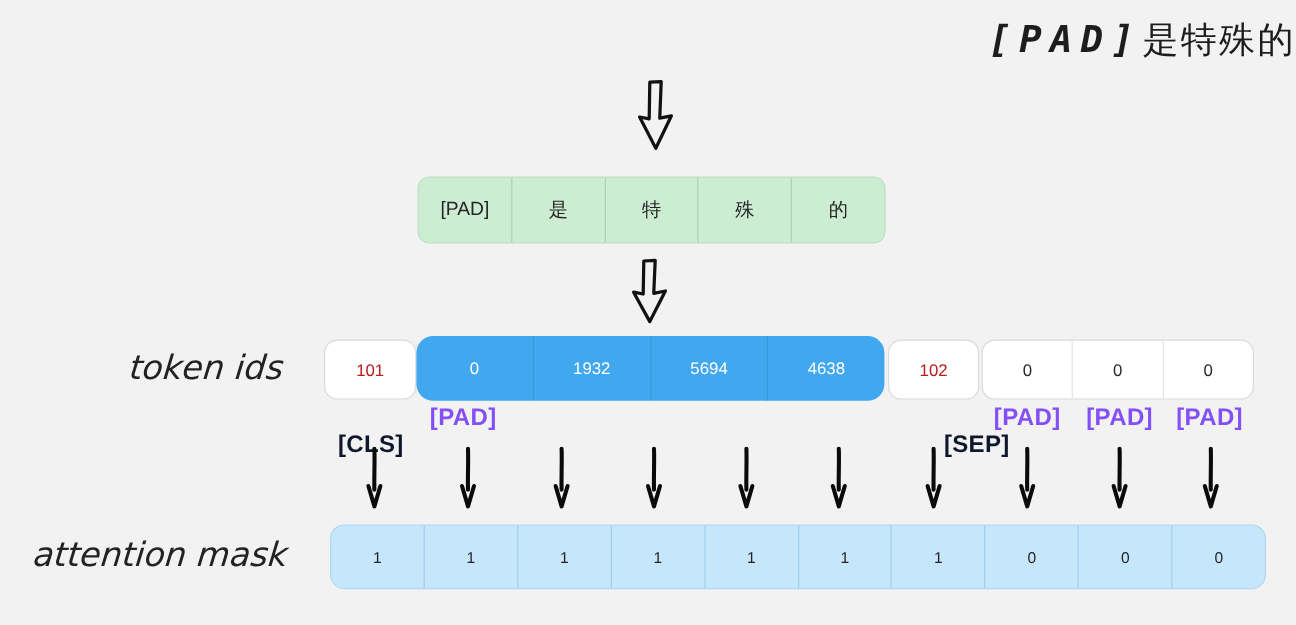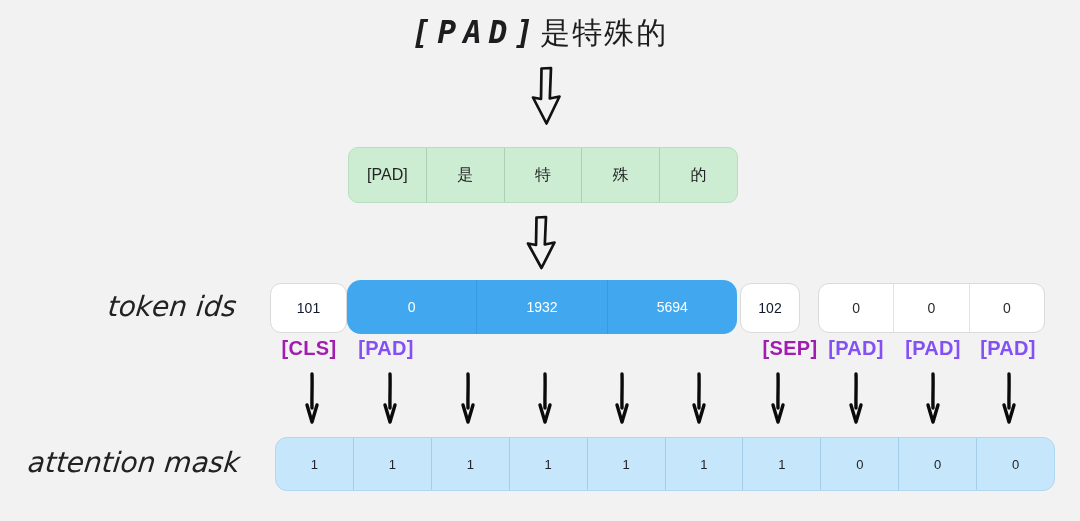--- a/index.html
+++ b/index.html
@@ -8,21 +8,21 @@
     font-family: "Liberation Sans", "DejaVu Sans", sans-serif;
     background: var(--bg, #f2f2f3);
     color: var(--ink, #1d1d1f);
     overflow: hidden;
   }
   .canvas { position: relative; width: 1080px; height: 521px; }
 
   
   .title {
     position: absolute; left: 0; right: 0; top: 13px;
-    text-align: center; white-space: nowrap;
+    text-align: right; white-space: nowrap;
   }
   .title .pad-part {
     font-family: "DejaVu Sans Mono", monospace;
     font-size: 31px; font-weight: 600; letter-spacing: 7px;
     font-style: italic;
   }
   .title .cjk-part { font-size: 30px; font-weight: 500; letter-spacing: 2px; }
 
   
   .hollow-arrow { position: absolute; }
@@ -53,24 +53,24 @@
   }
   .token-ids-label { left: 108px; top: 290px; }
   .attention-mask-label { left: 28px; top: 446px; }
 
   
   .white-cell {
     position: absolute; top: 283px; height: 50px;
     background: #fff; border: 1px solid var(--cell-border, #dadade);
     border-radius: 11px;
     display: flex; align-items: center; justify-content: center;
-    font-size: 14px; color: #0f172a;
+    font-size: 14px; color: #b91c1c;
   }
   .cls-cell { left: 270px; width: 77px; }
-  .sep-cell { left: 740px; width: 60px; }
+  .sep-cell { left: 740px; width: 76px; }
   .blue-group {
     position: absolute; left: 347px; top: 280px; width: 390px; height: 54px;
     background: var(--blue, #41a8f0);
     border-radius: 14px;
     display: flex; overflow: hidden;
   }
   .blue-cell {
     flex: 1; display: flex; align-items: center; justify-content: center;
     font-size: 14px; color: #fff; font-weight: 500;
   }
@@ -86,21 +86,21 @@
     font-size: 14px; color: #2b2b2e;
   }
   .tail-cell + .tail-cell { border-left: 1px solid #e3e3e7; }
 
   
   .annotation {
     position: absolute; top: 337px; width: 84px;
     text-align: center; font-size: 20px; font-weight: 700;
     letter-spacing: 0.3px; white-space: nowrap;
   }
-  .annotation.black { color: #a21caf; }
+  .annotation.black { color: #0f172a; margin-top: 23px; }
   .annotation.purple { color: var(--purple, #8450f5); }
 
   
   .filled-arrow { position: absolute; top: 372px; }
   .filled-arrow svg { display: block; }
 
   
   .mask-row {
     position: absolute; left: 275px; top: 437px; width: 780px; height: 54px;
     background: var(--lightblue, #c5e6fb);
@@ -144,33 +144,34 @@
   </div>
 
   <div class="hand-label token-ids-label">token ids</div>
 
   <div class="white-cell cls-cell">101</div>
 
   <div class="blue-group">
     <div class="blue-cell">0</div>
     <div class="blue-cell">1932</div>
     <div class="blue-cell">5694</div>
+    <div class="blue-cell">4638</div>
   </div>
 
   <div class="white-cell sep-cell">102</div>
 
   <div class="tail-group">
     <div class="tail-cell">0</div>
     <div class="tail-cell">0</div>
     <div class="tail-cell">0</div>
   </div>
 
   <div class="annotation black" style="left:267px;">[CLS]</div>
   <div class="annotation purple" style="left:344px;">[PAD]</div>
-  <div class="annotation black" style="left:748px;">[SEP]</div>
+  <div class="annotation black" style="left:772px;">[SEP]</div>
   <div class="annotation purple" style="left:814px;">[PAD]</div>
   <div class="annotation purple" style="left:891px;">[PAD]</div>
   <div class="annotation purple" style="left:966px;">[PAD]</div>
 
   <div class="filled-arrow" style="left:304px;">
       <svg width="16" height="53" viewBox="0 0 16 53">
         <path d="M8 2 C8.4 13 7.7 25 8 36" fill="none" stroke="#0a0a0a" stroke-width="3.4" stroke-linecap="round"></path>
         <path d="M3 33 L8 50 L13 33" fill="none" stroke="#0a0a0a" stroke-width="3.4" stroke-linecap="round" stroke-linejoin="round"></path>
       </svg>
     </div>

